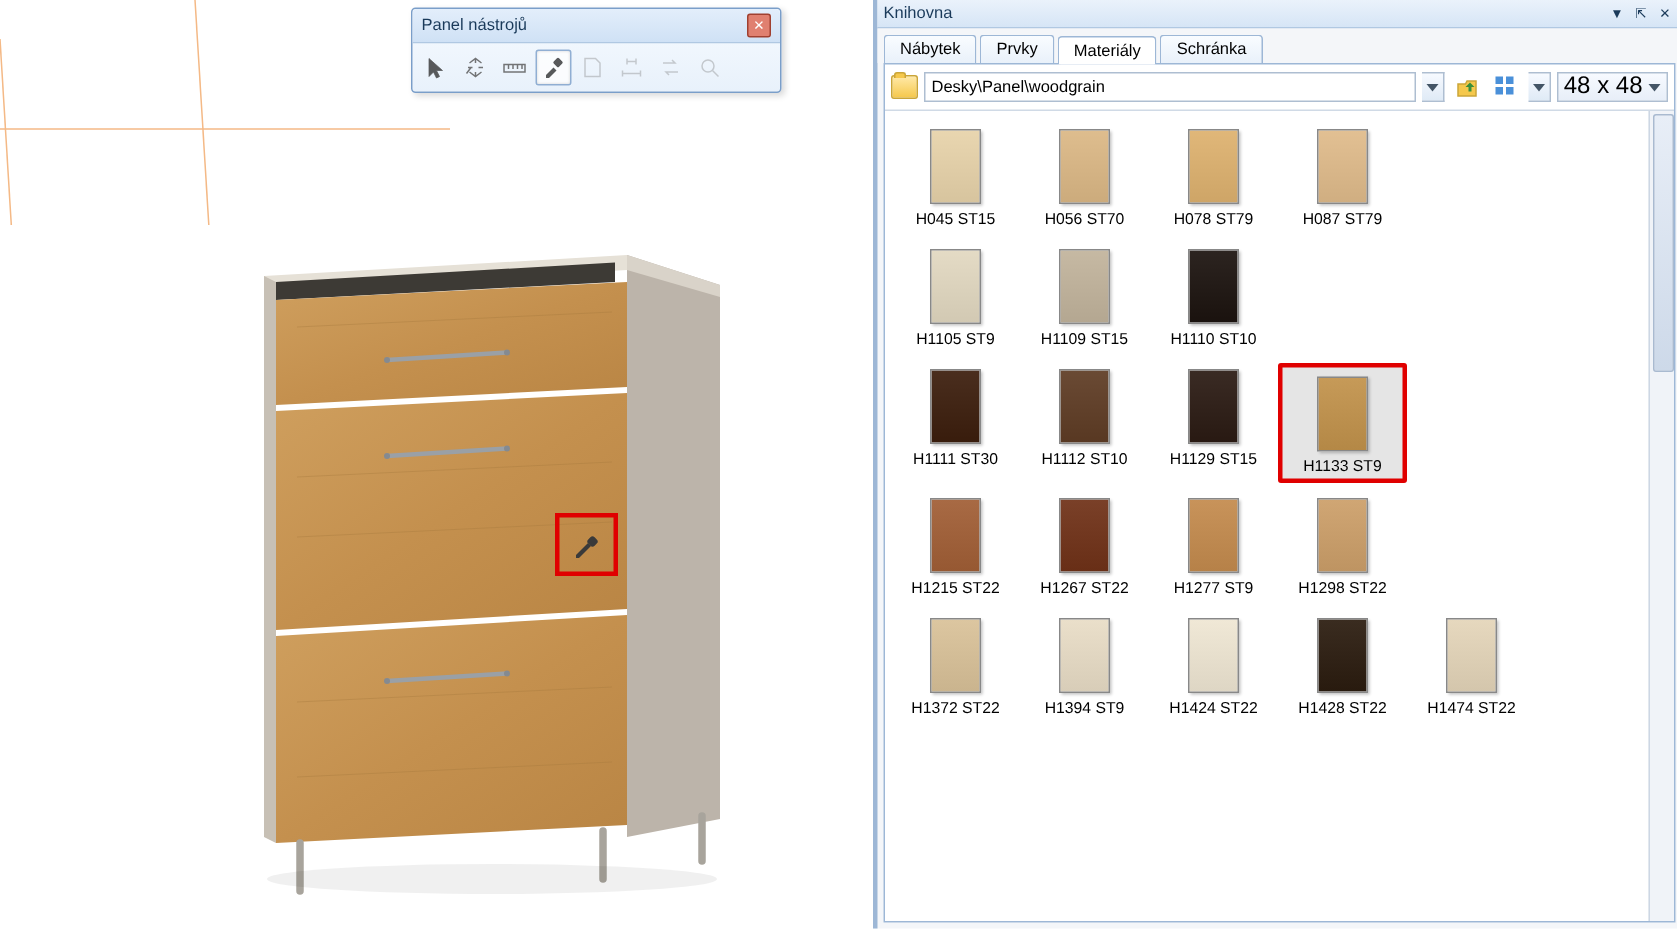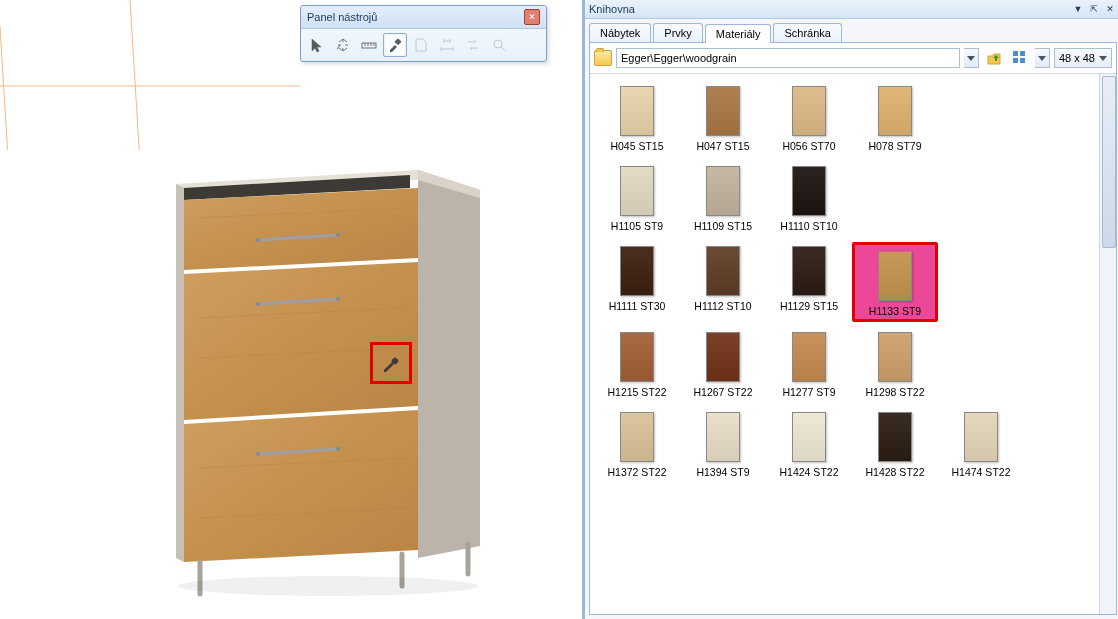--- a/index.html
+++ b/index.html
@@ -1,20 +1,20 @@
 <!DOCTYPE html>
 <html><head>
 <meta charset="utf-8">
 <style>
   html,body{margin:0;padding:0;width:1118px;height:619px;font-family:"Segoe UI",Tahoma,sans-serif;font-size:11px;background:#fff;color:#000;overflow:hidden;}
   .viewport{position:absolute;left:0;top:0;width:582px;height:619px;background:#fff;}
   .grid{position:absolute;inset:0;}
   .grid line{stroke:#f4b986;stroke-width:1;}
   
-  .toolpanel{position:absolute;left:300px;top:5px;width:245px;height:55px;background:linear-gradient(#f7fbff,#e8f1fb);border:1px solid #7a9ec9;border-radius:3px;box-shadow:2px 2px 4px rgba(0,0,0,.15);}
+  .toolpanel{position:absolute;left:274px;top:5px;width:245px;height:55px;background:linear-gradient(#f7fbff,#e8f1fb);border:1px solid #7a9ec9;border-radius:3px;box-shadow:2px 2px 4px rgba(0,0,0,.15);}
   .toolpanel-title{height:18px;padding:2px 6px;font-size:11px;color:#1a3a5a;background:linear-gradient(#e3eefb,#cfe1f5);border-bottom:1px solid #b0c8e2;border-radius:3px 3px 0 0;display:flex;align-items:center;justify-content:space-between;}
   .toolpanel-title .x{width:14px;height:14px;background:#e08070;border:1px solid #a04030;border-radius:2px;display:flex;align-items:center;justify-content:center;color:#fff;font-size:9px;line-height:1;}
   .toolrow{display:flex;gap:2px;padding:4px;}
   .tbtn{width:22px;height:22px;border:1px solid transparent;border-radius:2px;display:flex;align-items:center;justify-content:center;opacity:.8;}
   .tbtn.active{background:#fff;border:1px solid #7a9ec9;box-shadow:inset 0 0 2px rgba(0,0,0,.2);}
   .tbtn.disabled{opacity:.35;}
   
   .cab{position:absolute;left:158px;top:158px;width:340px;height:440px;}
   
   .pick-hl{position:absolute;left:370px;top:342px;width:36px;height:36px;border:3px solid #e00000;background:rgba(255,255,255,.0);}
@@ -27,28 +27,28 @@
   .tabs{display:flex;gap:0;padding:4px 4px 0 4px;background:#f4f6f9;}
   .tab{padding:3px 10px;border:1px solid #9db7d6;border-bottom:none;background:linear-gradient(#f9fcff,#e9f1fa);border-radius:3px 3px 0 0;margin-right:2px;font-size:11px;cursor:pointer;}
   .tab.active{background:#fff;position:relative;top:1px;}
   .tabbody{flex:1;border:1px solid #9db7d6;margin:0 4px 4px 4px;background:#fff;display:flex;flex-direction:column;min-height:0;}
   .pathbar{display:flex;align-items:center;gap:4px;padding:4px;border-bottom:1px solid #d0dae6;}
   .folder-ico{width:16px;height:14px;background:linear-gradient(#ffe9a8,#f5c84c);border:1px solid #caa538;border-radius:2px;position:relative;}
   .folder-ico::before{content:"";position:absolute;left:1px;top:-3px;width:6px;height:3px;background:#f5c84c;border:1px solid #caa538;border-bottom:none;border-radius:2px 2px 0 0;}
   .pathbox{flex:1;height:18px;border:1px solid #aebed1;background:#fff;padding:0 4px;display:flex;align-items:center;font-size:11px;}
   .dd{width:14px;height:18px;border:1px solid #aebed1;border-left:none;background:linear-gradient(#f7faff,#dfeaf6);display:flex;align-items:center;justify-content:center;}
   .pathbar .ibtn{width:20px;height:20px;display:flex;align-items:center;justify-content:center;border:1px solid transparent;border-radius:2px;}
-  .thumbsize{display:flex;align-items:center;border:1px solid #aebed1;height:18px;background:linear-gradient(#f7faff,#e7eef8);padding:0 4px;font-size:11px;gap:4px;justify-content:flex-end;}
+  .thumbsize{display:flex;align-items:center;border:1px solid #aebed1;height:18px;background:linear-gradient(#f7faff,#e7eef8);padding:0 4px;font-size:16px;gap:4px;justify-content:flex-end;}
   .scroll{display:flex;flex:1;min-height:0;}
   .grid-sw{flex:1;overflow:hidden;padding:8px 4px;}
   .swrow{display:flex;text-align:center;}
   .swcell{width:86px;display:flex;flex-direction:column;align-items:center;margin:4px 0 10px 0;}
   .sw{width:32px;height:48px;border:1px solid #888;box-shadow:1px 1px 2px rgba(0,0,0,.25);}
   .swlabel{font-size:10.5px;margin-top:4px;white-space:nowrap;}
-  .swcell.sel{background:#ec4899;border:3px solid #e00000;border-radius:2px;padding:6px 0 2px 0;margin:0 0 6px 0;width:86px;box-sizing:border-box;}
+  .swcell.sel{background:#e5e5e5;border:3px solid #e00000;border-radius:2px;padding:6px 0 2px 0;margin:0 0 6px 0;width:86px;box-sizing:border-box;}
   .vscroll{width:16px;background:#f0f3f8;border-left:1px solid #cdd7e4;position:relative;}
   .vscroll .thumb{position:absolute;left:2px;top:2px;width:12px;height:170px;background:linear-gradient(#e8eef7,#cdd9e9);border:1px solid #a9bad0;border-radius:2px;}
   .tri{width:0;height:0;border-left:4px solid transparent;border-right:4px solid transparent;border-top:5px solid #456;}
 </style>
 </head>
 <body>
 
 <div class="viewport">
   <svg class="grid">
     <line x1="0" y1="86" x2="582" y2="86"></line>
@@ -187,21 +187,21 @@
   <div class="tabs" id="tabs">
       <div class="tab">Nábytek</div>
       <div class="tab">Prvky</div>
       <div class="tab active">Materiály</div>
       <div class="tab">Schránka</div>
     </div>
   <div class="tabbody">
     <div class="pathbar">
       <div class="folder-ico"></div>
       <div class="pathbox">
-          <span>Egger\Egger\woodgrain</span>
+          <span>Desky\Panel\woodgrain</span>
         </div>
       <div class="dd">
           <div class="tri"></div>
         </div>
       <div class="ibtn">
         <svg width="16" height="16">
             <path d="M2 6h5l1-2h6v10H2z" fill="#f5c84c" stroke="#caa538"></path>
             <path d="M10 5l3 3h-2v3h-2V8H7z" fill="#3a8f3a"></path>
           </svg>
       </div>
@@ -222,30 +222,30 @@
       </div>
     </div>
     <div class="scroll">
       <div class="grid-sw" id="swgrid">
           <div class="swrow">
             <div class="swcell">
               <div class="sw" style="background: linear-gradient(rgb(233, 214, 176), rgb(215, 196, 158));"></div>
               <div class="swlabel">H045 ST15</div>
             </div>
             <div class="swcell">
-              <div class="sw" style="background: linear-gradient(rgb(176, 128, 82), rgb(158, 110, 64));"></div>
-              <div class="swlabel">H047 ST15</div>
-            </div>
-            <div class="swcell">
               <div class="sw" style="background: linear-gradient(rgb(222, 189, 142), rgb(204, 171, 124));"></div>
               <div class="swlabel">H056 ST70</div>
             </div>
             <div class="swcell">
               <div class="sw" style="background: linear-gradient(rgb(224, 183, 121), rgb(206, 165, 103));"></div>
               <div class="swlabel">H078 ST79</div>
+            </div>
+            <div class="swcell">
+              <div class="sw" style="background: linear-gradient(rgb(226, 192, 147), rgb(208, 174, 129));"></div>
+              <div class="swlabel">H087 ST79</div>
             </div>
           </div>
           <div class="swrow">
             <div class="swcell">
               <div class="sw" style="background: linear-gradient(rgb(228, 219, 197), rgb(210, 201, 179));"></div>
               <div class="swlabel">H1105 ST9</div>
             </div>
             <div class="swcell">
               <div class="sw" style="background: linear-gradient(rgb(198, 185, 163), rgb(180, 167, 145));"></div>
               <div class="swlabel">H1109 ST15</div>

